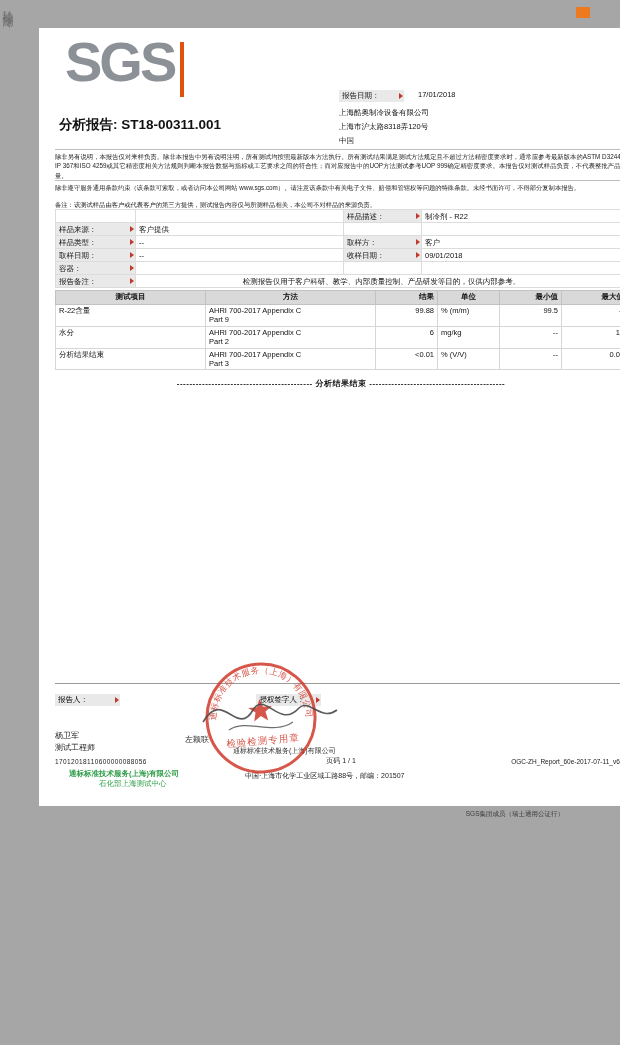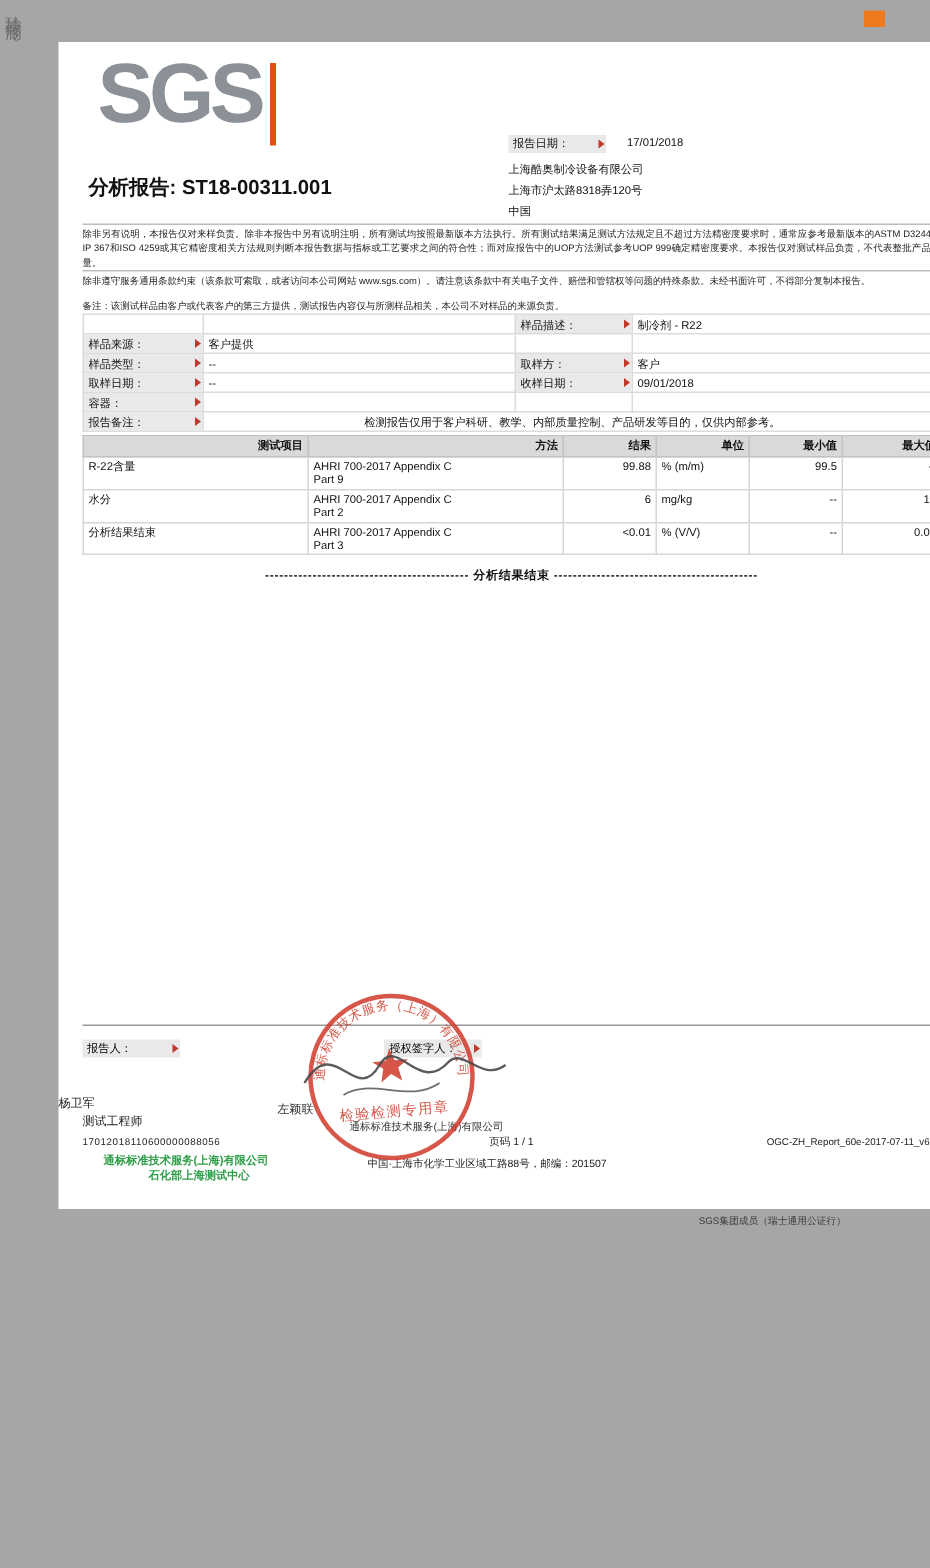--- a/index.html
+++ b/index.html
@@ -28,41 +28,41 @@
   
   table{border-collapse:collapse;table-layout:fixed;}
   .info{left:16px;top:181px;width:572px;font-size:7.5px;color:#111;}
   .info td{border:1px solid #dcdcdc;padding:1px 3px;height:10px;line-height:1.2;vertical-align:middle;overflow:hidden;}
   .info td.lbl{background:#e9e9e9;position:relative;padding-right:9px;}
   .info td.lbl .tri{position:absolute;right:1px;top:3px;width:0;height:0;border-left:4px solid #c0392b;border-top:3px solid transparent;border-bottom:3px solid transparent;}
 
   
   .results{left:16px;top:262px;width:572px;font-size:7.5px;color:#111;}
   .results th,.results td{border:1px solid #d6d6d6;padding:1px 3px;vertical-align:top;line-height:1.25;}
-  .results th{background:#d9d9d9;font-weight:bold;text-align:right;border-color:#c2c2c2;height:11px;}
+  .results th{background:#d9d9d9;font-weight:bold;text-align:center;border-color:#c2c2c2;height:11px;}
   .results th.num,.results td.num{text-align:right;}
   .results td{height:17px;}
   .end-line{left:0;top:350px;width:100%;text-align:center;font-size:8px;font-weight:bold;color:#111;letter-spacing:0.5px;}
 
   
   .footer-rule{left:16px;top:655px;width:572px;border-top:1px solid #9a9a9a;height:0;}
   .f-label{font-size:7.5px;}
   .reporter-label{left:16px;top:660px;}
   .signatory-label{left:148px;top:660px;}
   .stamp-wrap{left:158px;top:626px;width:128px;height:128px;transform:rotate(-5deg);z-index:3;}
   .signature-svg{left:150px;top:650px;z-index:4;}
-  .reporter-name{left:0;top:702px;font-size:8px;color:#222;}
+  .reporter-name{left:16px;top:702px;font-size:8px;color:#222;}
   .reporter-title{left:16px;top:714px;font-size:8px;color:#222;}
   .signatory-name{left:146px;top:706px;font-size:8px;color:#333;z-index:1;}
   .signatory-company{left:194px;top:718px;font-size:7px;color:#333;z-index:1;}
   .barcode-num{left:16px;top:730px;font-size:6.5px;letter-spacing:0.4px;color:#222;}
   .page-num{left:0;top:728px;width:100%;text-align:center;font-size:7px;color:#222;}
   .doc-code{right:16px;top:730px;font-size:6.5px;color:#222;}
   .green1{left:30px;top:741px;font-size:7.5px;font-weight:bold;color:#2f9e49;}
-  .green2{left:60px;top:751px;font-size:7.5px;font-weight:bold;color:#2f9e49;}
+  .green2{left:60px;top:751px;font-size:7.5px;font-weight:normal;color:#2f9e49;}
   .lab-address{left:206px;top:743px;font-size:7px;color:#222;}
   .bottom-note{position:absolute;right:56px;top:810px;font-size:6.5px;color:#3c3c3c;}
 </style>
 </head>
 <body>
 
 <div class="canvas">
 
   <div class="watermark">玲玲制冷</div>
   <div class="orange-square"></div>

